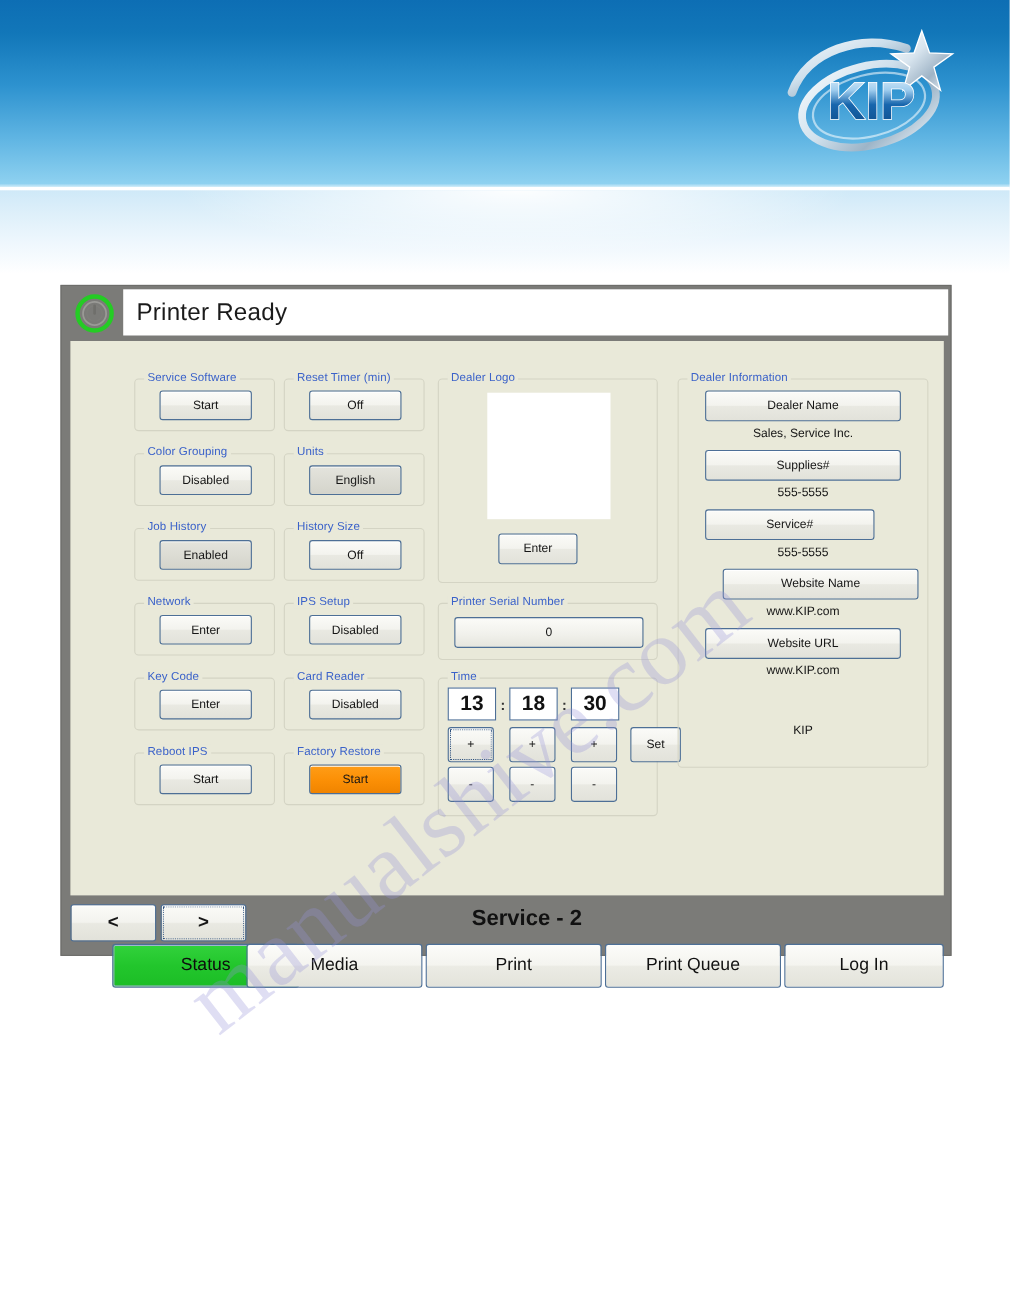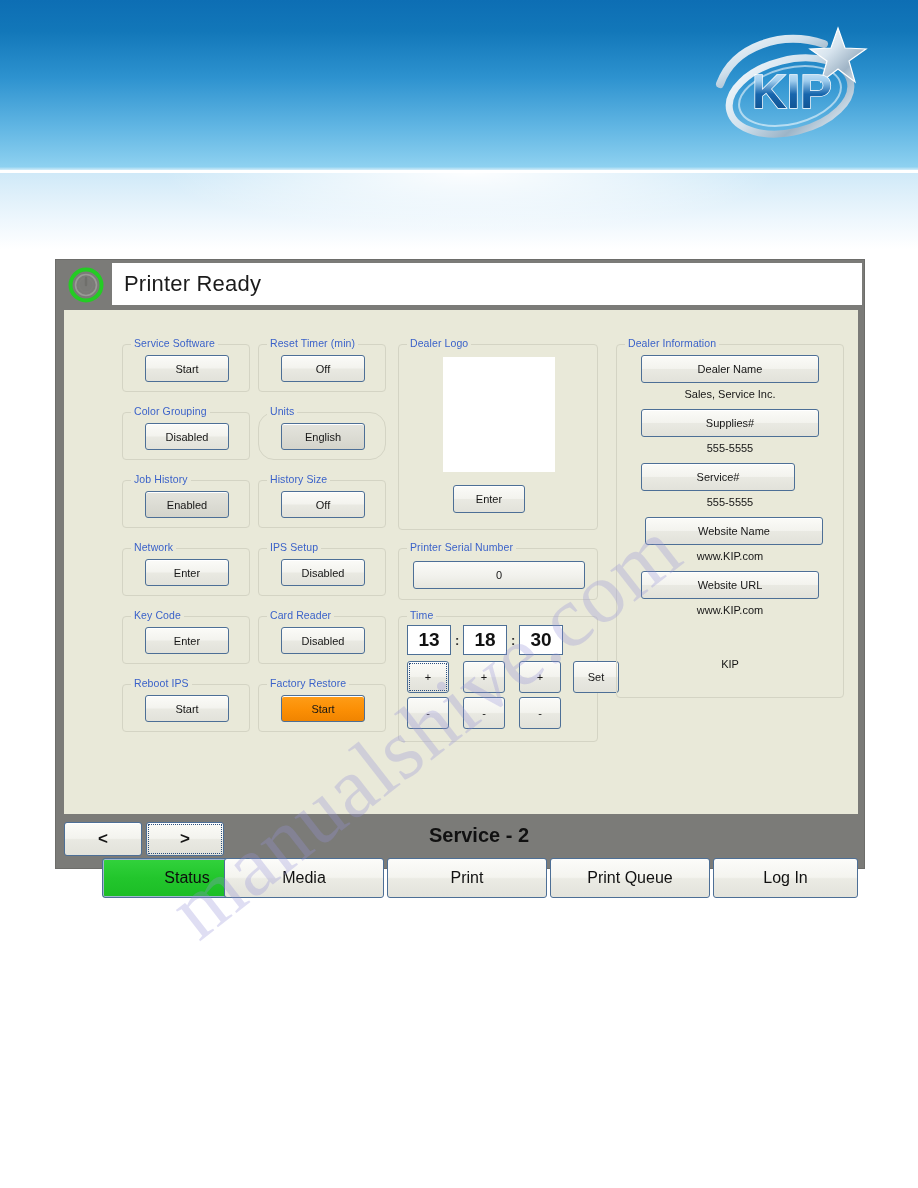--- a/index.html
+++ b/index.html
@@ -257,21 +257,21 @@
     </div>
     <div class="gbox" style="left:178px;top:34px;width:128px;height:48px;">
       <span class="legend">Reset Timer (min)</span>
       <div class="btn" style="left:22px;top:10px;width:84px;height:27px;">Off</div>
     </div>
 
     <div class="gbox" style="left:42px;top:102px;width:128px;height:48px;">
       <span class="legend">Color Grouping</span>
       <div class="btn" style="left:22px;top:10px;width:84px;height:27px;">Disabled</div>
     </div>
-    <div class="gbox" style="left:178px;top:102px;width:128px;height:48px;border-radius:16px;">
+    <div class="gbox" style="left:178px;top:102px;width:128px;height:48px;">
       <span class="legend">Units</span>
       <div class="btn pressed" style="left:22px;top:10px;width:84px;height:27px;">English</div>
     </div>
 
     <div class="gbox" style="left:42px;top:170px;width:128px;height:48px;">
       <span class="legend">Job History</span>
       <div class="btn pressed" style="left:22px;top:10px;width:84px;height:27px;">Enabled</div>
     </div>
     <div class="gbox" style="left:178px;top:170px;width:128px;height:48px;">
       <span class="legend">History Size</span>
@@ -340,21 +340,21 @@
 
       <div class="btn" style="left:24px;top:10px;width:178px;height:28px;">Dealer Name</div>
       <div class="dvalue" style="left:0;top:43px;">Sales, Service Inc.</div>
 
       <div class="btn" style="left:24px;top:64px;width:178px;height:28px;">Supplies#</div>
       <div class="dvalue" style="left:0;top:97px;">555-5555</div>
 
       <div class="btn" style="left:24px;top:118px;width:154px;height:28px;">Service#</div>
       <div class="dvalue" style="left:0;top:151px;">555-5555</div>
 
-      <div class="btn" style="left:28px;top:172px;width:178px;height:28px;">Website Name</div>
+      <div class="btn" style="left:40px;top:172px;width:178px;height:28px;">Website Name</div>
       <div class="dvalue" style="left:0;top:205px;">www.KIP.com</div>
 
       <div class="btn" style="left:24px;top:226px;width:178px;height:28px;">Website URL</div>
       <div class="dvalue" style="left:0;top:259px;">www.KIP.com</div>
 
       <div class="dvalue" style="left:0;top:313px;">KIP</div>
     </div>
 
   </div>
 

